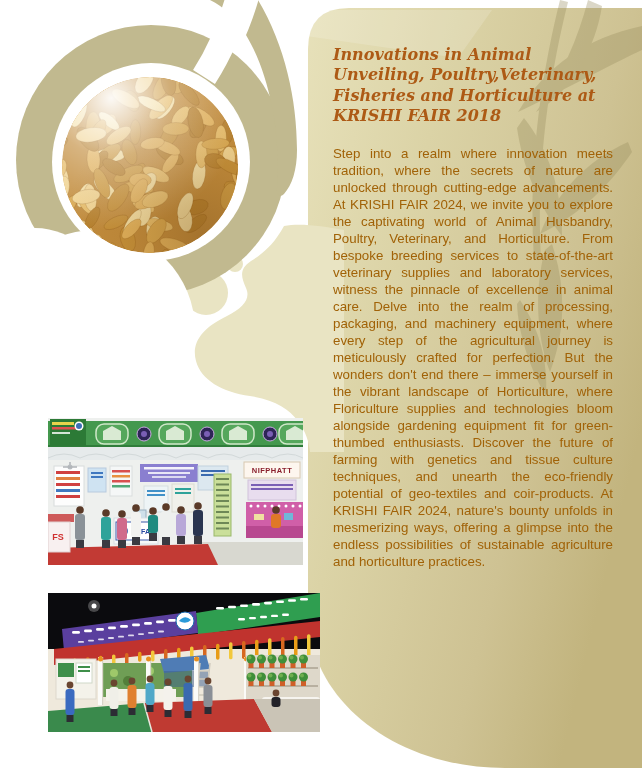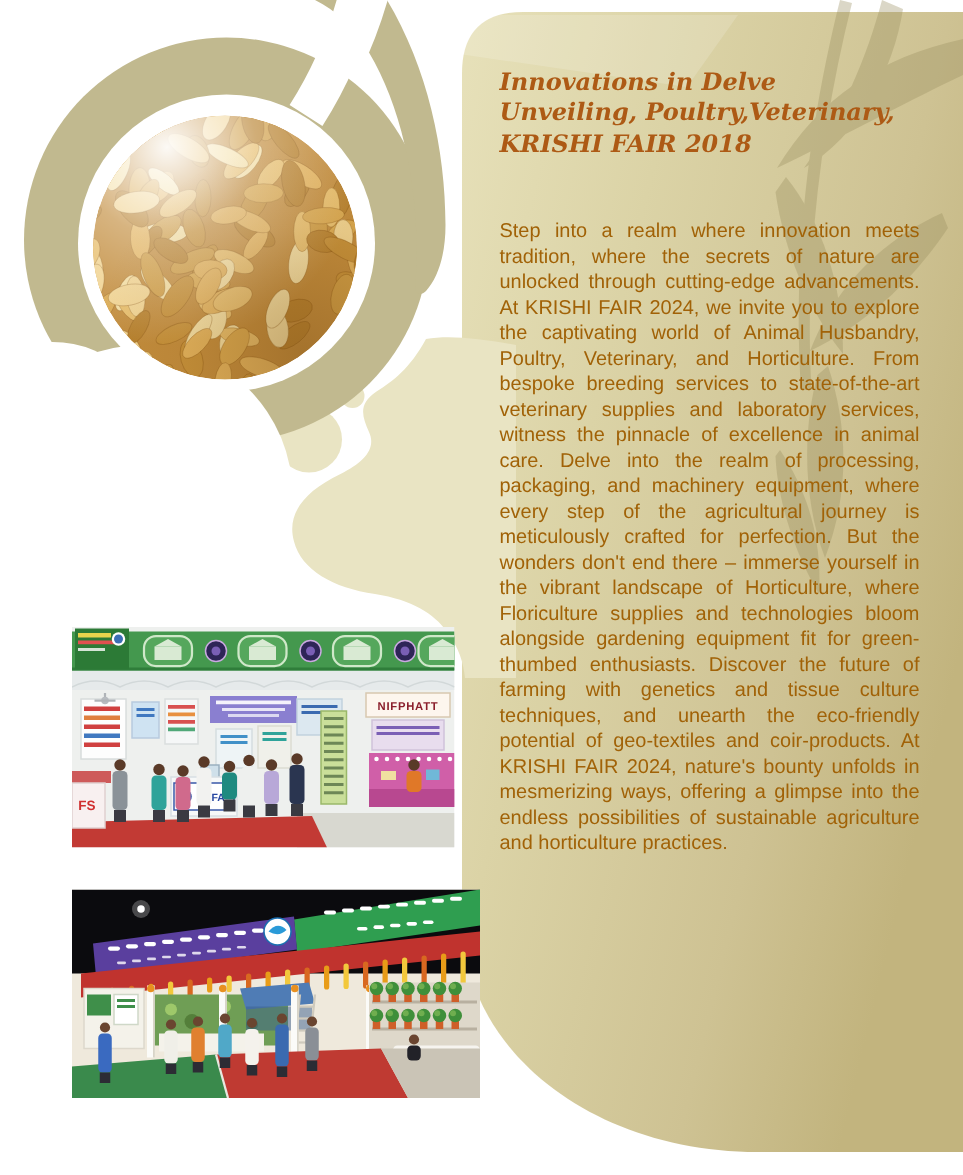--- a/index.html
+++ b/index.html
@@ -206,22 +206,23 @@
             <ellipse cx="93.1" cy="122.3" rx="13.6" ry="7.3" transform="rotate(159 93.1 122.3)" fill="#e7bd6a" stroke="rgba(120,70,10,0.3)" stroke-width="0.6"></ellipse>
             <ellipse cx="34.1" cy="170.3" rx="12.9" ry="6.8" transform="rotate(97 34.1 170.3)" fill="#f0d28f" stroke="rgba(120,70,10,0.3)" stroke-width="0.6"></ellipse>
           </g>
         <rect x="0" y="0" width="176" height="176" fill="url(#hl)"></rect>
         <rect x="0" y="0" width="176" height="176" fill="url(#vg)"></rect>
       </g>
     </svg>
   </div>
 
   <div class="title-block">
-    <div>Innovations in Delve</div>
+    <div>Innovations in Animal</div>
     <div>Unveiling, Poultry,Veterinary,</div>
+    <div>Fisheries and Horticulture at</div>
     <div>KRISHI FAIR 2018</div>
   </div>
 
   <div class="body-block">Step into a realm where innovation meets tradition, where the secrets of nature are unlocked through cutting-edge advancements. At KRISHI FAIR 2024, we invite you to explore the captivating world of Animal Husbandry, Poultry, Veterinary, and Horticulture. From bespoke breeding services to state-of-the-art veterinary supplies and laboratory services, witness the pinnacle of excellence in animal care. Delve into the realm of processing, packaging, and machinery equipment, where every step of the agricultural journey is meticulously crafted for perfection. But the wonders don't end there – immerse yourself in the vibrant landscape of Horticulture, where Floriculture supplies and technologies bloom alongside gardening equipment fit for green-thumbed enthusiasts. Discover the future of farming with genetics and tissue culture techniques, and unearth the eco-friendly potential of geo-textiles and coir-products. At KRISHI FAIR 2024, nature's bounty unfolds in mesmerizing ways, offering a glimpse into the endless possibilities of sustainable agriculture and horticulture practices.</div>
 
   <div class="photo photo1">
     <svg width="255" height="147" viewBox="0 0 255 147">
       <rect width="255" height="147" fill="#eef0ee"></rect>
 
       <rect x="0" y="28" width="255" height="14" fill="#e6eaeb"></rect>

